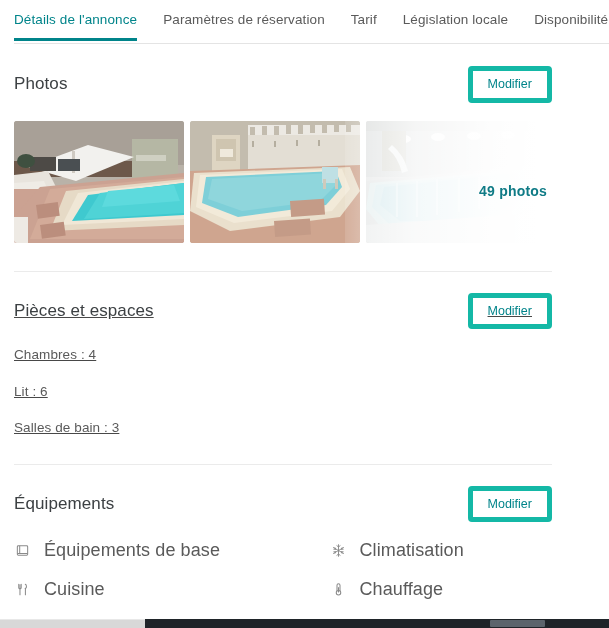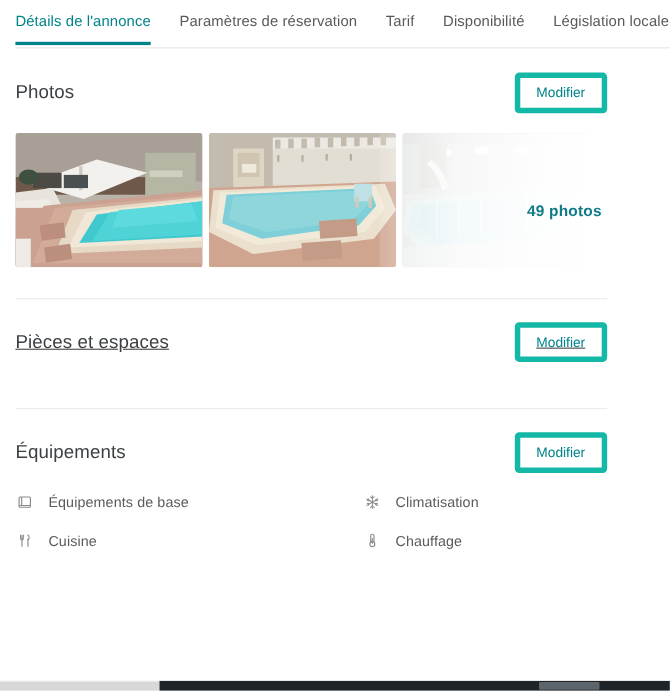--- a/index.html
+++ b/index.html
@@ -179,21 +179,21 @@
     width: 17px;
     height: 17px;
     flex: 0 0 auto;
     display: flex;
     align-items: center;
     justify-content: center;
     color: #8a8a8a;
   }
   .amen-icon svg { display: block; }
   .amen-label {
-    font-size: 13px;
+    font-size: 18px;
     color: #5a5a5a;
     letter-spacing: 0.1px;
   }
 
   
   .scrollbar {
     position: absolute;
     left: 0;
     right: 0;
     bottom: 0;
@@ -228,24 +228,24 @@
   <div class="tab active">
     <span>Détails de l'annonce</span>
   </div>
   <div class="tab">
     <span>Paramètres de réservation</span>
   </div>
   <div class="tab">
     <span>Tarif</span>
   </div>
   <div class="tab">
+    <span>Législation locale</span>
+  </div>
+  <div class="tab">
     <span>Disponibilité</span>
-  </div>
-  <div class="tab">
-    <span>Législation locale</span>
   </div>
 </div>
 
 <div class="content">
 
   <div class="section photos-section">
     <div class="section-head">
       <div class="section-title">Photos</div>
       <button class="edit-btn">Modifier</button>
     </div>
@@ -346,20 +346,25 @@
       <div class="photos-count">49 photos</div>
     </div>
   </div>
 
   <div class="section rooms-section">
     <div class="section-head">
       <div class="section-title">Pièces et espaces</div>
       <button class="edit-btn">Modifier</button>
     </div>
     <div class="two-col">
+      <div class="col">
+        <div class="fact">Chambres : 4</div>
+        <div class="fact">Lit : 6</div>
+        <div class="fact">Salles de bain : 3</div>
+      </div>
     </div>
   </div>
 
   <div class="section amen-section">
     <div class="section-head">
       <div class="section-title">Équipements</div>
       <button class="edit-btn">Modifier</button>
     </div>
     <div class="amen-grid">
 

